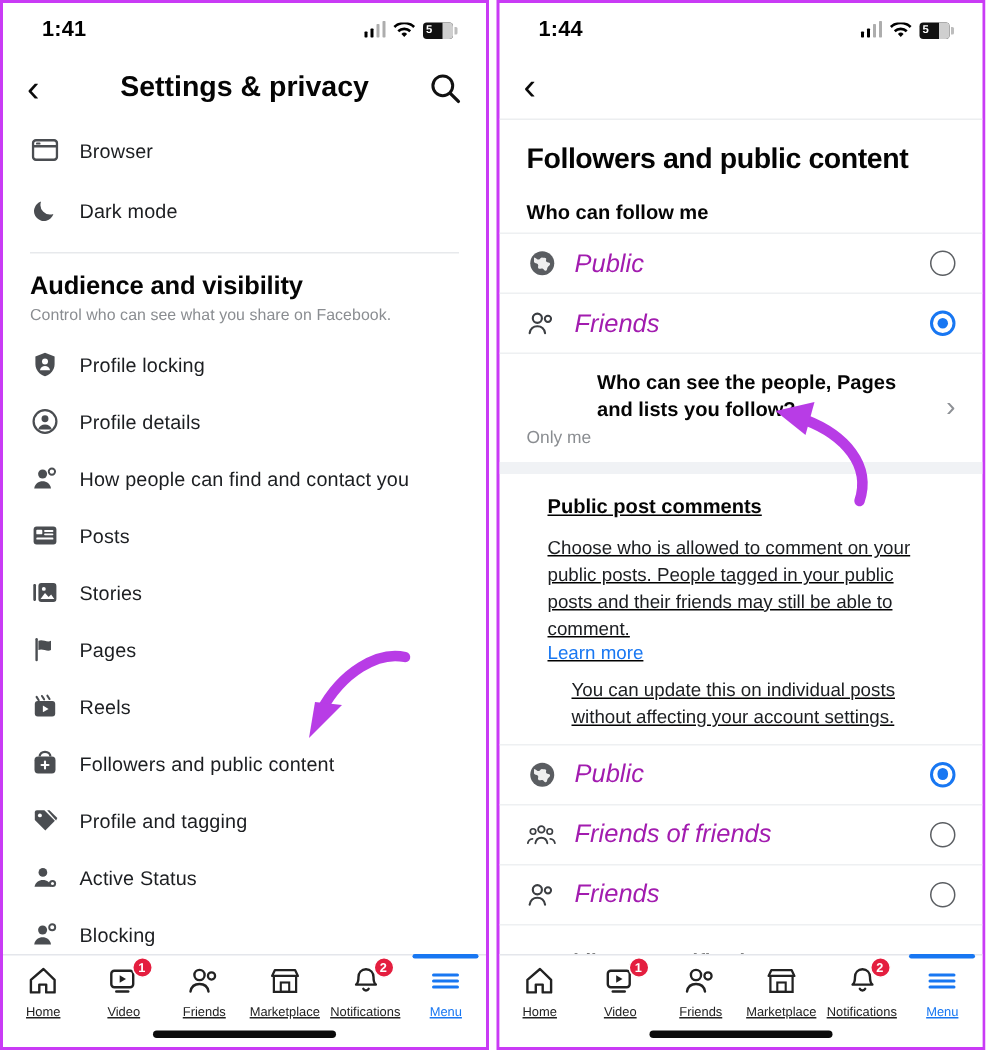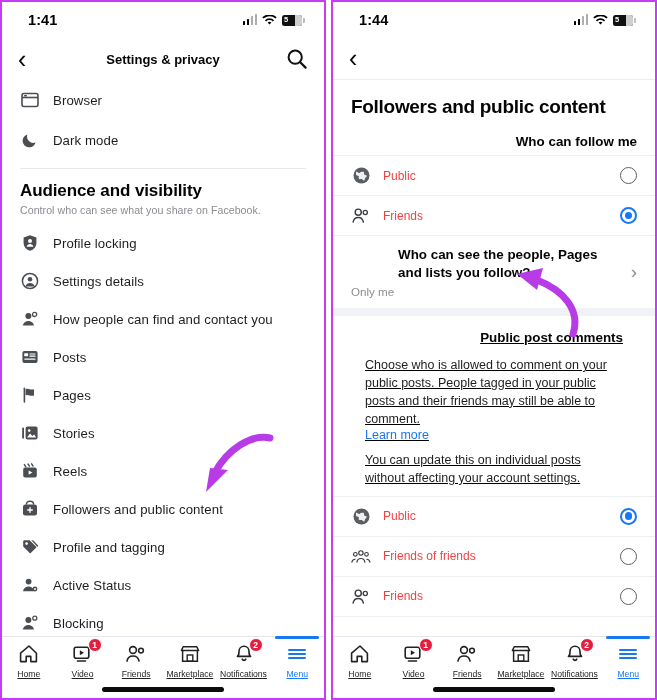--- a/index.html
+++ b/index.html
@@ -37,60 +37,60 @@
   .wifi svg { position:absolute; top:0; left:0; }
   .batt { position:relative; width:20px; height:11px; border-radius:2.5px; background:#111; display:flex; align-items:center; justify-content:flex-start; }
   .batt .lvl { font-size:7.5px; color:#fff; font-weight:700; padding-left:2px; line-height:1;}
   .batt .empty { position:absolute; right:0; top:0; bottom:0; width:7px; background:#cfcfcf; border-radius:0 2.5px 2.5px 0; }
   .batt .tip { position:absolute; right:-2.5px; top:3px; width:2px; height:5px; background:#bdbdbd; border-radius:0 1px 1px 0; }
 
   
   .navbar { height: 42px; display:flex; align-items:center; padding: 0 16px; position:relative; }
   .navbar.bordered { border-bottom: 1px solid #eceef0; }
   .back { font-size: 25px; line-height: 1; color:#0a0a0a; font-weight: 400; cursor: pointer; width:26px;}
-  .navtitle { position:absolute; left:0; right:0; text-align:center; font-size:13px; font-weight:700; color:#050505; pointer-events:none;}
+  .navtitle { position:absolute; left:0; right:0; text-align:center; font-size:19px; font-weight:700; color:#050505; pointer-events:none;}
   .search-ico { margin-left:auto; width:22px; height:22px; cursor:pointer; }
 
   
   .list { padding: 0 0 0 0; }
   .row {
     display:flex; align-items:center; gap:13px;
     padding: 0 18px; height: 38px; cursor:pointer;
   }
   .row .ico { width:20px; height:20px; flex:0 0 20px; display:flex; align-items:center; justify-content:center; color:#4a4d51;}
   .row .lbl { font-size:13.2px; color:#1c1e21; font-weight:500; letter-spacing:.1px;}
   .divider { height:1px; background:#e7e9ec; margin: 8px 18px; }
 
   .section-title { font-size:17px; font-weight:700; color:#050505; padding: 4px 18px 0; letter-spacing:-.1px;}
   .section-sub { font-size:10.6px; color:#8a8d91; padding: 3px 18px 8px; letter-spacing:.05px;}
 
   
   .page-title { font-size:19px; font-weight:700; color:#050505; padding: 16px 18px 12px; letter-spacing:-.3px;}
-  .grp-head { font-size:13.4px; font-weight:700; color:#050505; padding: 4px 18px 6px; text-align: right; }
+  .grp-head { font-size:13.4px; font-weight:700; color:#050505; padding: 4px 18px 6px; }
   .opt {
     display:flex; align-items:center; gap:12px;
     padding: 0 18px; height:40px; border-top:1px solid #eef0f2; cursor:pointer;
   }
   .opt .ico { width:20px; height:20px; flex:0 0 20px; display:flex; align-items:center; justify-content:center; }
-  .opt .lbl { font-size:12px; color:#ef4444; font-weight:400; }
+  .opt .lbl { font-size:17px; color:#a21caf; font-weight:400;font-style:italic; }
   .radio { margin-left:auto; width:17px; height:17px; border-radius:50%; border:1.6px solid #5c5f63; background:#fff; flex:0 0 17px;}
   .radio.on { border-color:#1877f2; border-width:2px; position:relative; }
   .radio.on::after { content:""; position:absolute; inset:2.6px; border-radius:50%; background:#1877f2; }
 
   .navrow { display:flex; align-items:flex-start; padding:10px 18px 10px; border-top:1px solid #eef0f2; cursor:pointer;}
   .navrow .txt { flex:1; padding-right:10px;}
   .navrow .q { font-size:13.4px; font-weight:700; color:#050505; line-height:1.32;margin-left:47px;}
   .navrow .v { font-size:11.6px; color:#8a8d91; margin-top:4px;}
   .chev { font-size:19px; color:#8e9196; align-self:center; font-weight:300;}
 
   .block { padding: 10px 32px 2px; border-top:8px solid #f0f2f5;text-decoration:underline; }
   .block.nb { border-top:1px solid #eef0f2; }
   .para { font-size:12.5px; color:#1c1e21; line-height:1.42; margin-top:6px;}
   .link { color:#1877f2; font-size:12.5px; cursor:pointer; }
-  .para2 { font-size:12.5px; color:#1c1e21; line-height:1.42; margin-top:10px; margin-bottom:6px;}
+  .para2 { font-size:12.5px; color:#1c1e21; line-height:1.42; margin-top:10px; margin-bottom:6px;margin-left:16px;}
 
   
   .tabbar {
     position:absolute; left:0; right:0; bottom:0; height:62px;
     border-top:1px solid #e4e6eb; background:#fff;
     display:flex; align-items:flex-start; padding-top:6px;
   }
   .tab { flex:1; display:flex; flex-direction:column; align-items:center; gap:4px; position:relative; cursor:pointer;}
   .tab .ti { width:24px; height:22px; display:flex; align-items:center; justify-content:center; position:relative;}
   .tab .tl { font-size:8.6px; color:#222;text-decoration:underline; }
@@ -186,21 +186,21 @@
       </div>
 
       <div class="row">
         <span class="ico">
           <svg width="18" height="18" viewBox="0 0 18 18">
               <circle cx="9" cy="9" r="7.6" fill="none" stroke="#4a4d51" stroke-width="1.5"></circle>
               <circle cx="9" cy="7.2" r="2.3" fill="#4a4d51"></circle>
               <path d="M4.4 14.4c.7-2.3 2.5-3.4 4.6-3.4s3.9 1.1 4.6 3.4z" fill="#4a4d51"></path>
             </svg>
         </span>
-        <span class="lbl">Settings details</span>
+        <span class="lbl">Profile details</span>
       </div>
 
       <div class="row">
         <span class="ico">
           <svg width="18" height="18" viewBox="0 0 18 18">
               <circle cx="7.4" cy="6" r="3" fill="#4a4d51"></circle>
               <path d="M1.8 15.6c.6-3.2 2.9-4.7 5.6-4.7s5 1.5 5.6 4.7z" fill="#4a4d51"></path>
               <circle cx="13.6" cy="4.4" r="2.1" fill="none" stroke="#4a4d51" stroke-width="1.3"></circle>
             </svg>
         </span>
@@ -216,37 +216,37 @@
               <rect x="8.4" y="7.6" width="6.2" height="1.2" rx=".6" fill="#fff"></rect>
               <rect x="3.2" y="10.4" width="11.4" height="1.3" rx=".6" fill="#fff"></rect>
             </svg>
         </span>
         <span class="lbl">Posts</span>
       </div>
 
       <div class="row">
         <span class="ico">
           <svg width="18" height="18" viewBox="0 0 18 18">
-              <line x1="3.4" y1="2.2" x2="3.4" y2="16" stroke="#4a4d51" stroke-width="1.6" stroke-linecap="round"></line>
-              <path d="M4.6 3.2c2.8-1.4 5.6 1.4 8.4 0v6.2c-2.8 1.4-5.6-1.4-8.4 0z" fill="#4a4d51"></path>
-            </svg>
-        </span>
-        <span class="lbl">Pages</span>
-      </div>
-
-      <div class="row">
-        <span class="ico">
-          <svg width="18" height="18" viewBox="0 0 18 18">
               <rect x="1.2" y="3.4" width="1.8" height="11.2" rx=".7" fill="#4a4d51"></rect>
               <rect x="4.6" y="2.6" width="12" height="12.8" rx="2" fill="#4a4d51"></rect>
               <circle cx="8.2" cy="6.6" r="1.3" fill="#fff"></circle>
               <path d="M6 13.4l3-4 2.4 2.6 1.7-1.6 2.1 3z" fill="#fff"></path>
             </svg>
         </span>
         <span class="lbl">Stories</span>
+      </div>
+
+      <div class="row">
+        <span class="ico">
+          <svg width="18" height="18" viewBox="0 0 18 18">
+              <line x1="3.4" y1="2.2" x2="3.4" y2="16" stroke="#4a4d51" stroke-width="1.6" stroke-linecap="round"></line>
+              <path d="M4.6 3.2c2.8-1.4 5.6 1.4 8.4 0v6.2c-2.8 1.4-5.6-1.4-8.4 0z" fill="#4a4d51"></path>
+            </svg>
+        </span>
+        <span class="lbl">Pages</span>
       </div>
 
       <div class="row">
         <span class="ico">
           <svg width="18" height="18" viewBox="0 0 18 18">
               <path d="M3.4 2.6l1.4 2.2M7 2l1.4 2.2M10.6 1.8 12 4" stroke="#4a4d51" stroke-width="1.4" stroke-linecap="round"></path>
               <rect x="2.2" y="5.4" width="13.6" height="10.2" rx="2" fill="#4a4d51"></rect>
               <path d="M7.6 8.4v4.4l3.8-2.2z" fill="#fff"></path>
             </svg>
         </span>

